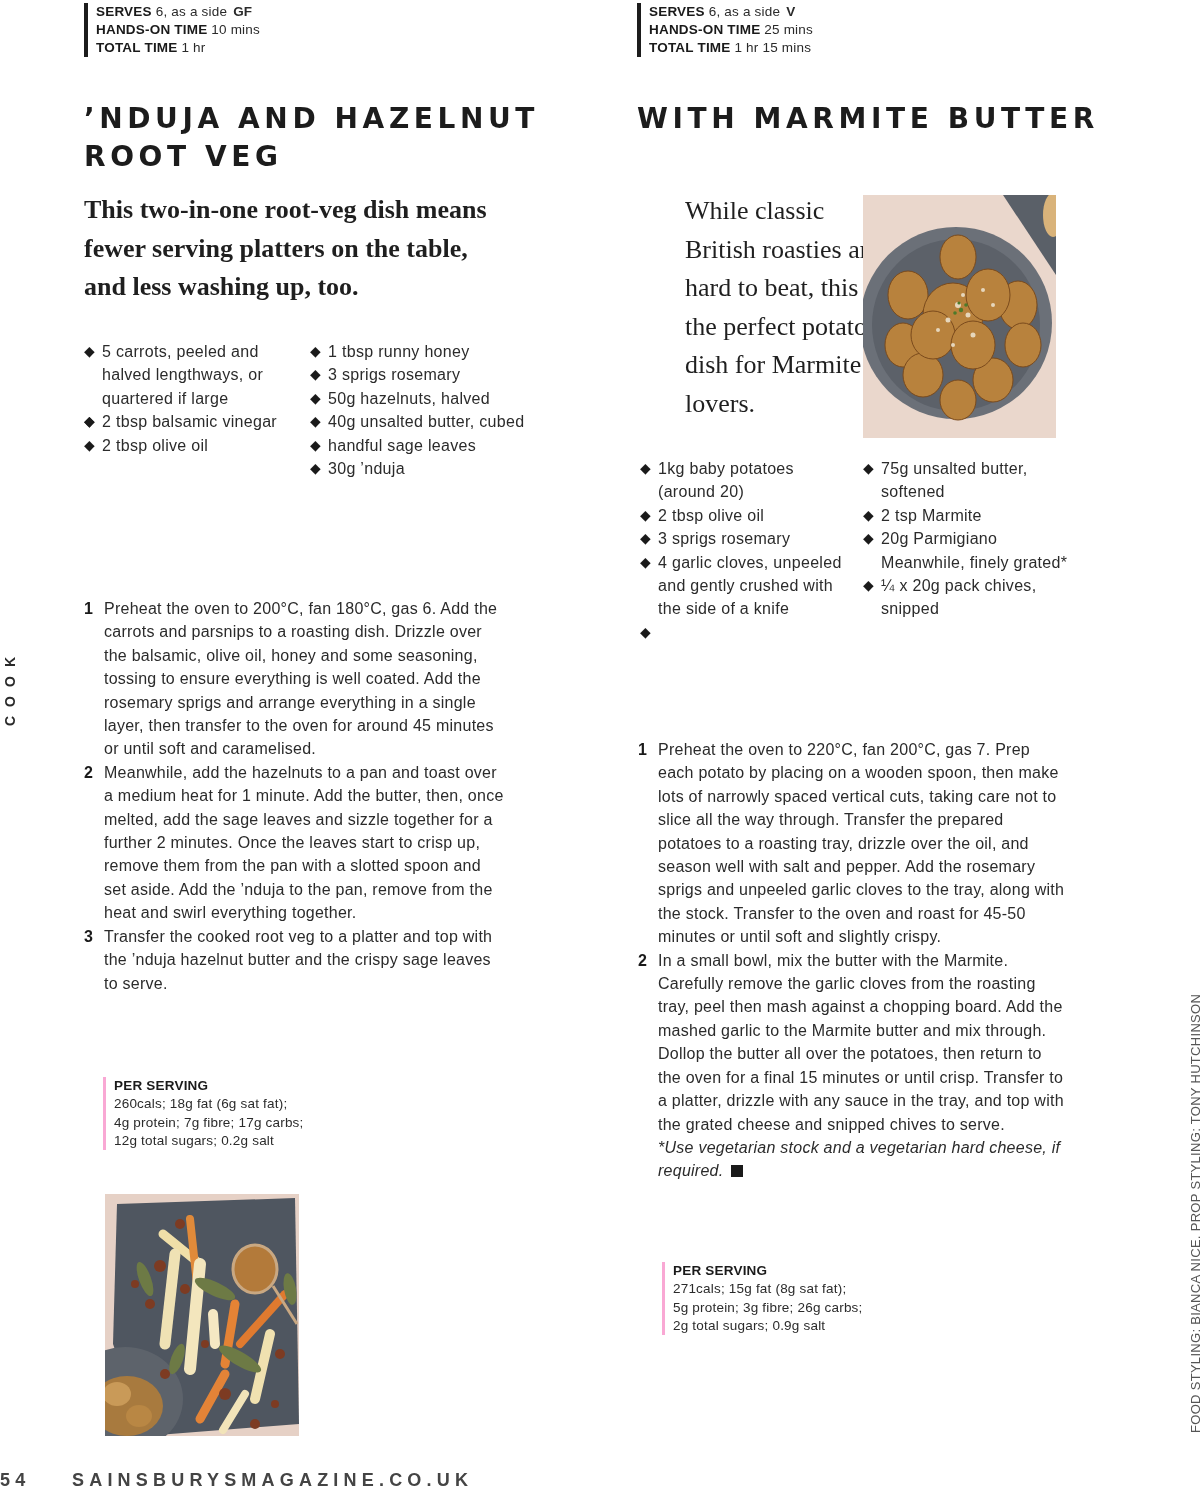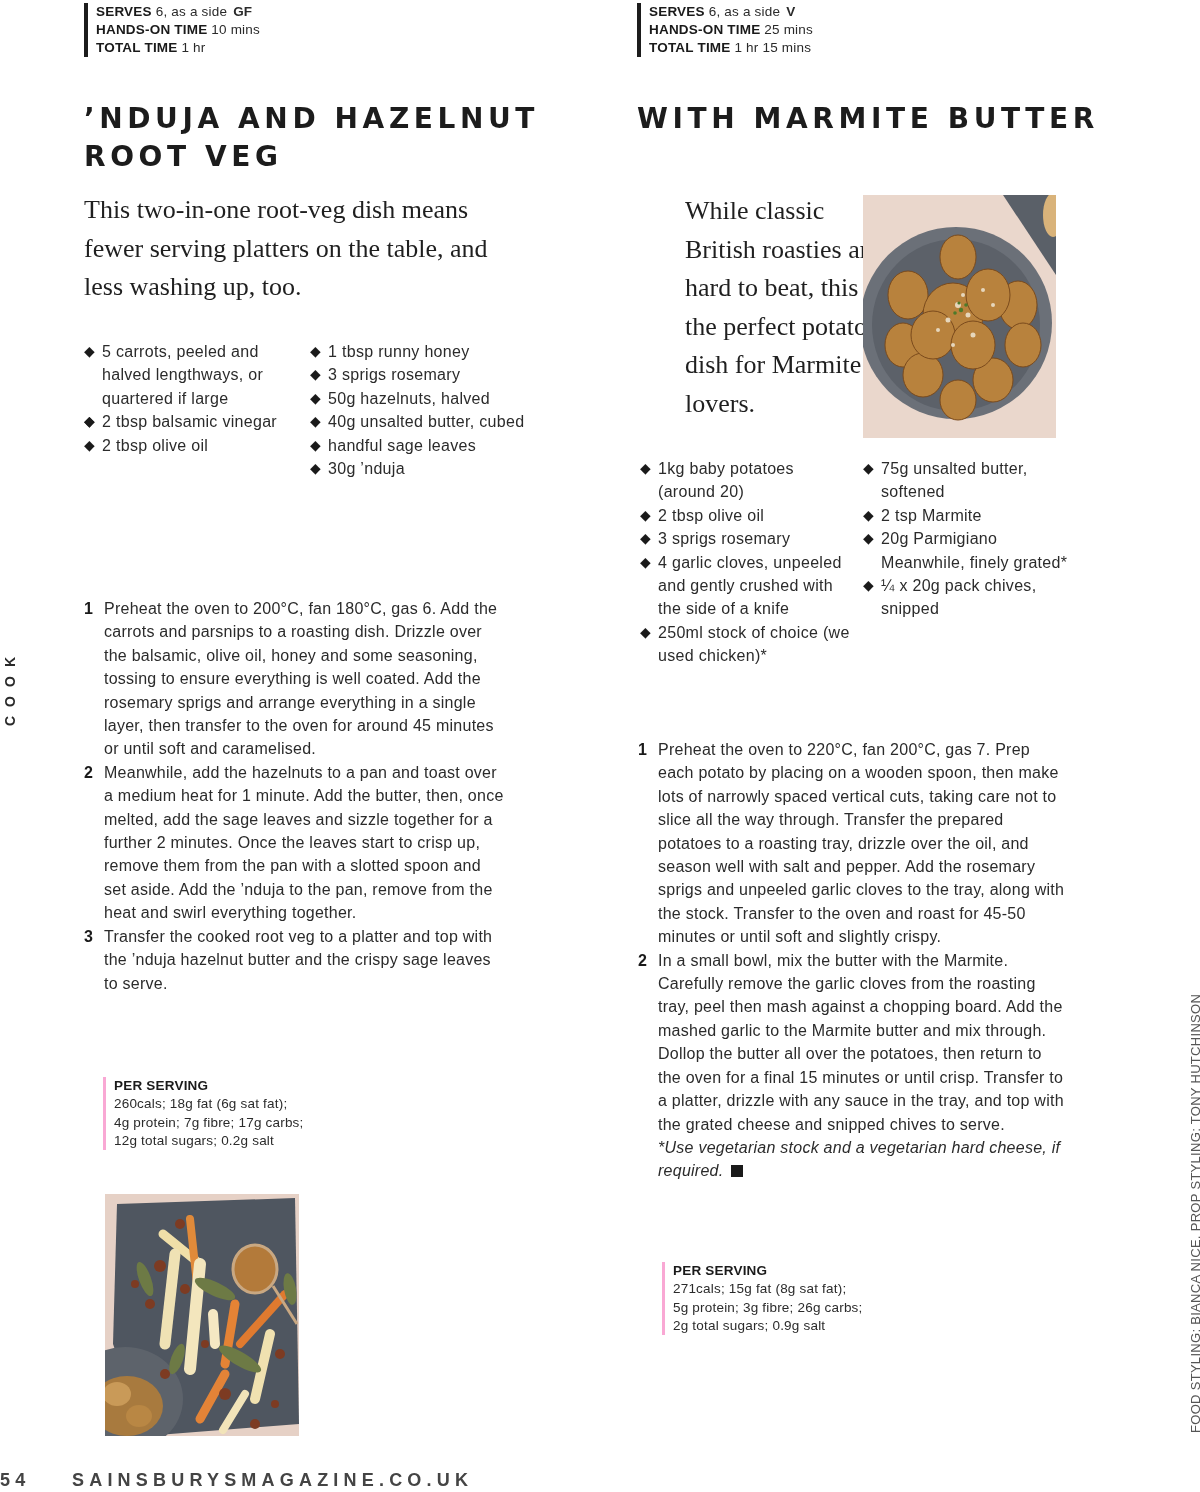--- a/index.html
+++ b/index.html
@@ -10,21 +10,21 @@
   .meta b { font-weight: 700; color: #1a1a1a; margin-top: 21px; }
   .meta .tag { margin-left: 6px; font-weight: 700; }
   #meta-left { left: 84px; }
   #meta-right { left: 637px; }
 
   .title { position: absolute; font-family: "DejaVu Sans", sans-serif; font-weight: 700; font-size: 28px; letter-spacing: 4.6px; line-height: 38px; color: #1c1c1c; }
   #title-left { left: 84px; top: 100px; }
   #title-right { left: 637px; top: 100px; }
 
   .intro { position: absolute; font-family: "Liberation Serif", "DejaVu Serif", serif; font-size: 26px; line-height: 38.5px; color: #1f1f1f; }
-  #intro-left { left: 84px; top: 191px; width: 420px; }
+  #intro-left { left: 84px; top: 191px; width: 420px; font-weight: bold; }
   #intro-right { left: 637px; top: 192px; width: 210px; margin-left: 48px; }
 
   .ing-col { position: absolute; list-style: none; font-size: 16px; line-height: 23.4px; color: #2b2b2b; letter-spacing: 0.3px; }
   .ing-col li { position: relative; padding-left: 18px; }
   .ing-col li .bullet { position: absolute; left: 0; top: 0; font-size: 14px; color: #1a1a1a; }
   #ing-left-a { left: 84px; top: 340px; width: 210px; }
   #ing-left-b { left: 310px; top: 340px; width: 215px; }
   #ing-right-a { left: 640px; top: 457px; width: 210px; }
   #ing-right-b { left: 863px; top: 457px; width: 210px; }
 
@@ -197,21 +197,21 @@
         <circle cx="96" cy="108" r="1.6"></circle>
     </g>
   </svg>
 </div>
 
 <ul class="ing-col" id="ing-right-a">
   <li><span class="bullet">◆</span><span>1kg baby potatoes (around 20)</span></li>
   <li><span class="bullet">◆</span><span>2 tbsp olive oil</span></li>
   <li><span class="bullet">◆</span><span>3 sprigs rosemary</span></li>
   <li><span class="bullet">◆</span><span>4 garlic cloves, unpeeled and gently crushed with the side of a knife</span></li>
-  <li><span class="bullet">◆</span><span>250ml stock of choice (we used chicken)*</span></li>
+  <li><span class="bullet">◆</span></li>
 </ul>
 
 <ul class="ing-col" id="ing-right-b">
   <li><span class="bullet">◆</span><span>75g unsalted butter, softened</span></li>
   <li><span class="bullet">◆</span><span>2 tsp Marmite</span></li>
   <li><span class="bullet">◆</span><span>20g Parmigiano Meanwhile, finely grated*</span></li>
   <li><span class="bullet">◆</span><span>¼ x 20g pack chives, snipped</span></li>
 </ul>
 
 <ol class="method" id="method-right">

